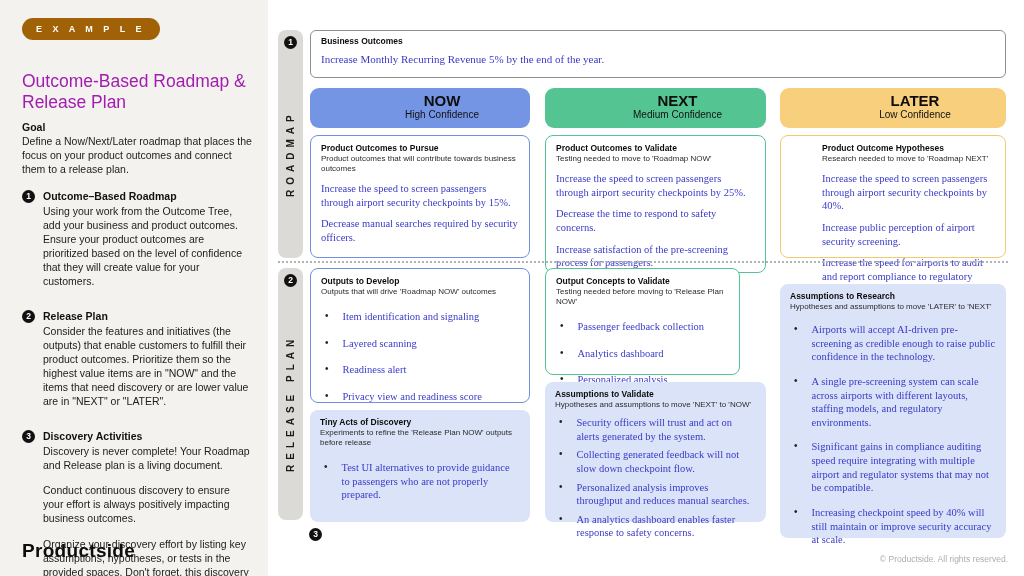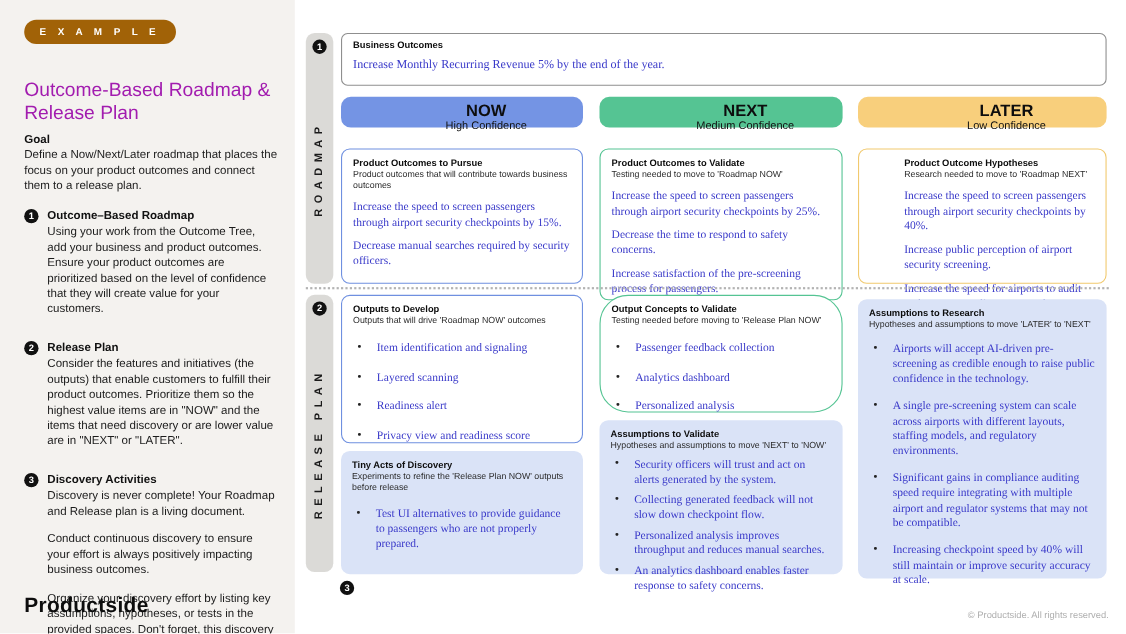--- a/index.html
+++ b/index.html
@@ -30,21 +30,21 @@
   .num3 { position:absolute; left:309px; top:528px; }
 
   
   .biz { position:absolute; left:310px; top:30px; width:696px; height:48px; background:#fff; border:1px solid #8f8f8f; border-radius:6px; padding:5px 10px; }
   .card-h { font-size:8.5px; font-weight:bold; color:#0d0d0d; }
   .card-s { font-size:8px; color:#2b2b2b; line-height:1.25; margin-top:1px; }
   .serif { font-family:"Liberation Serif", serif; color:#3a3ac9; font-size:11px; line-height:1.3; }
   .biz .serif { margin-top:6px; }
 
   
-  .colhead { position:absolute; top:88px; height:28px; border-radius:9px; text-align:center; padding-top:4px;padding-left:44px; }
+  .colhead { position:absolute; top:88px; height:40px; border-radius:9px; text-align:center; padding-top:4px;padding-left:44px; }
   .colhead .t { font-size:15px; font-weight:bold; color:#0d0d0d; }
   .colhead .s { font-size:10px; color:#111; margin-top:0px; }
   .col-now   { left:310px; width:220px; background:#7494e4; }
   .col-next  { left:545px; width:221px; background:#55c493; }
   .col-later { left:780px; width:226px; background:#f8cf7c; }
 
   
   .card { position:absolute; background:#fff; border-radius:8px; padding:7px 10px; }
   .b-blue   { border:1.5px solid #6f90e0; }
   .b-green  { border:1.5px solid #55c493; }
@@ -60,23 +60,23 @@
   .tight li { margin-top:5px; }
 
   .rc-now   { left:310px; top:135px; width:220px; height:123px; }
   .rc-next  { left:545px; top:135px; width:221px; height:138px; }
   .rc-later { left:780px; top:135px; width:226px; height:123px;padding-left:41px; }
 
   .dotline { position:absolute; left:278px; top:261px; width:730px; border-top:2px dotted #b3b3b3; }
 
   .pc-outputs  { left:310px; top:268px; width:220px; height:135px; }
   .pc-tiny     { left:310px; top:410px; width:220px; height:112px; }
-  .pc-concepts { left:545px; top:268px; width:221px; height:107px;border-radius:26px; }
+  .pc-concepts { left:545px; top:268px; width:195px; height:107px; }
   .pc-assval   { left:545px; top:382px; width:221px; height:140px; }
-  .pc-assres   { left:780px; top:272px; width:226px; height:254px; }
+  .pc-assres   { left:780px; top:284px; width:226px; height:254px; }
 
   .footer { position:absolute; right:16px; bottom:12px; font-size:8.5px; color:#aeaeae; }
 </style>
 </head>
 <body>
 
 <div class="page">
 
   <aside class="sidebar">
     <span class="badge">E X A M P L E</span>

